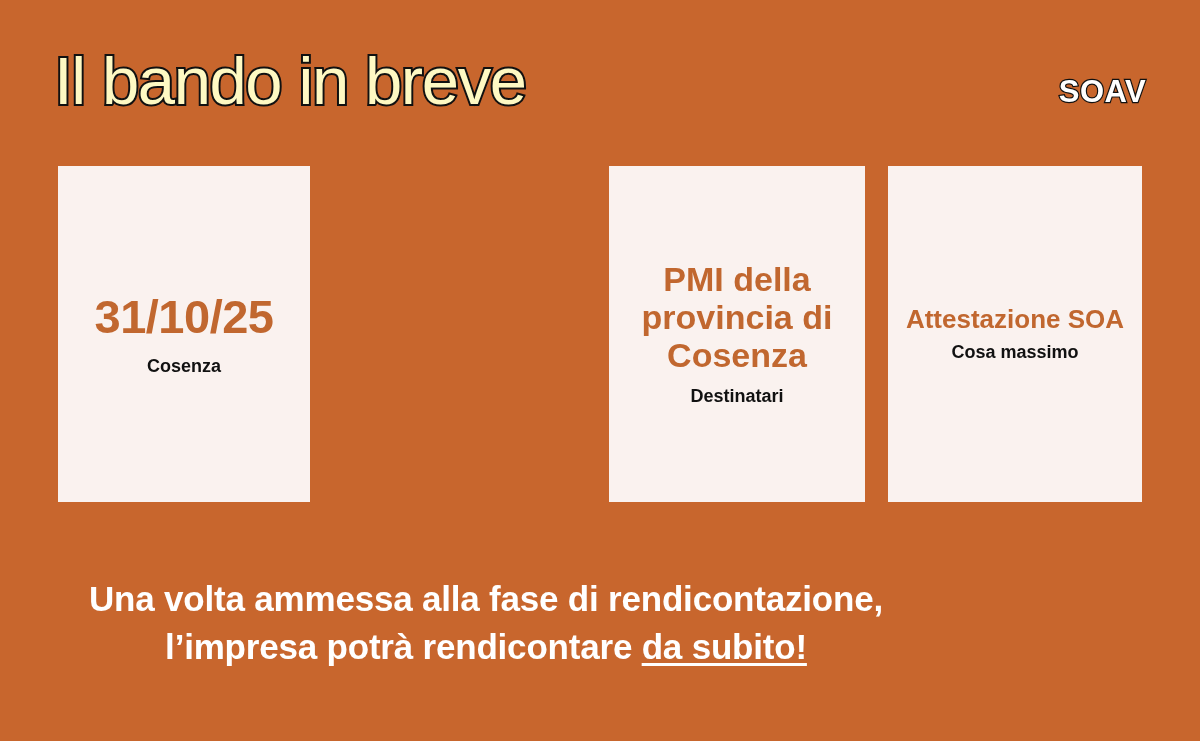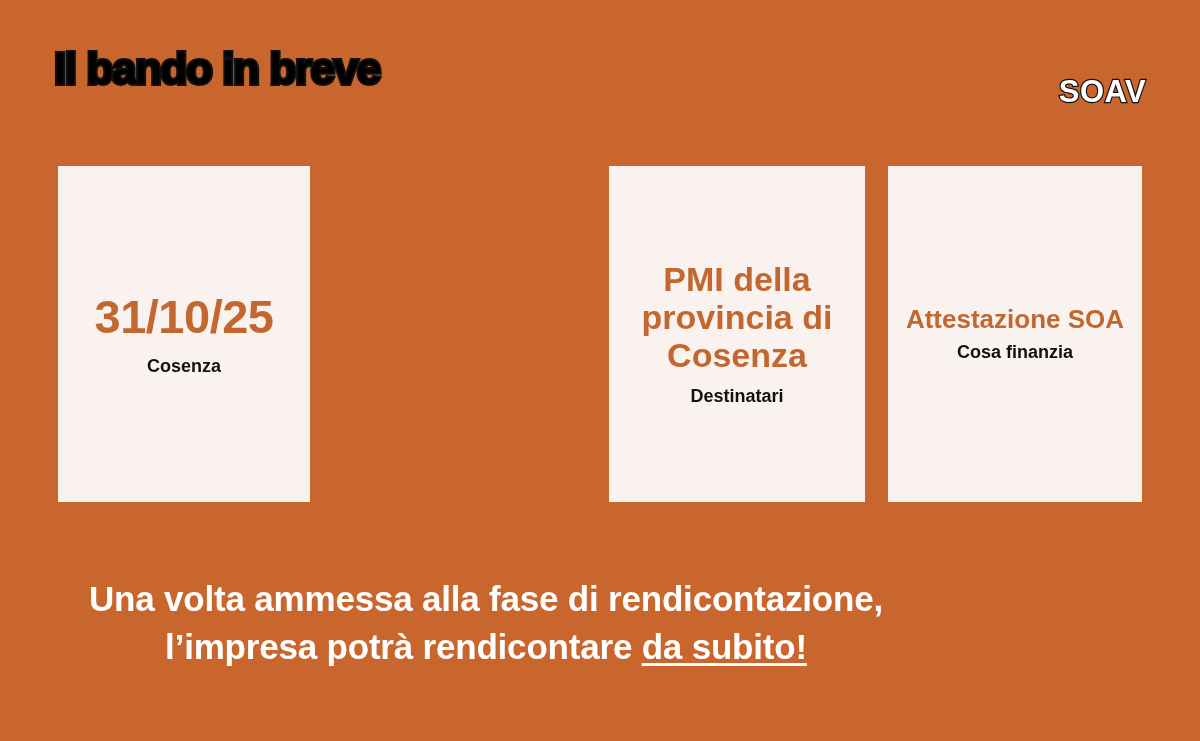--- a/index.html
+++ b/index.html
@@ -27,25 +27,25 @@
     left: 0;
     top: 0;
     width: 1200px;
     height: 160px;
   }
 
   .page-title {
     position: absolute;
     left: 54px;
     top: 47px;
-    font-size: 44px;
-    font-weight: 700;
+    font-size: 67px;
+    font-weight: 400;
     letter-spacing: -1.4px;
     line-height: 1;
-    color: #000000;
+    color: #fef9c3;
     white-space: nowrap;
     -webkit-text-stroke: 4px #111111;
     paint-order: stroke fill;
   }
 
   .brand-logo {
     position: absolute;
     right: 54px;
     top: 76px;
     font-size: 31px;
@@ -150,21 +150,21 @@
     </div>
 
 
     <div class="card card-2">
       <div class="card-value">PMI della provincia di Cosenza</div>
       <div class="card-label">Destinatari</div>
     </div>
 
     <div class="card card-3">
       <div class="card-value">Attestazione SOA</div>
-      <div class="card-label">Cosa finanzia</div>
+      <div class="card-label">Cosa massimo</div>
     </div>
 
   </div>
 
   <div class="footer-note">
     <span class="footer-line">Una volta ammessa alla fase di rendicontazione,</span>
     <span class="footer-line"><span>l’impresa potrà rendicontare </span><span class="footer-emphasis">da subito!</span></span>
   </div>
 
 </div>

